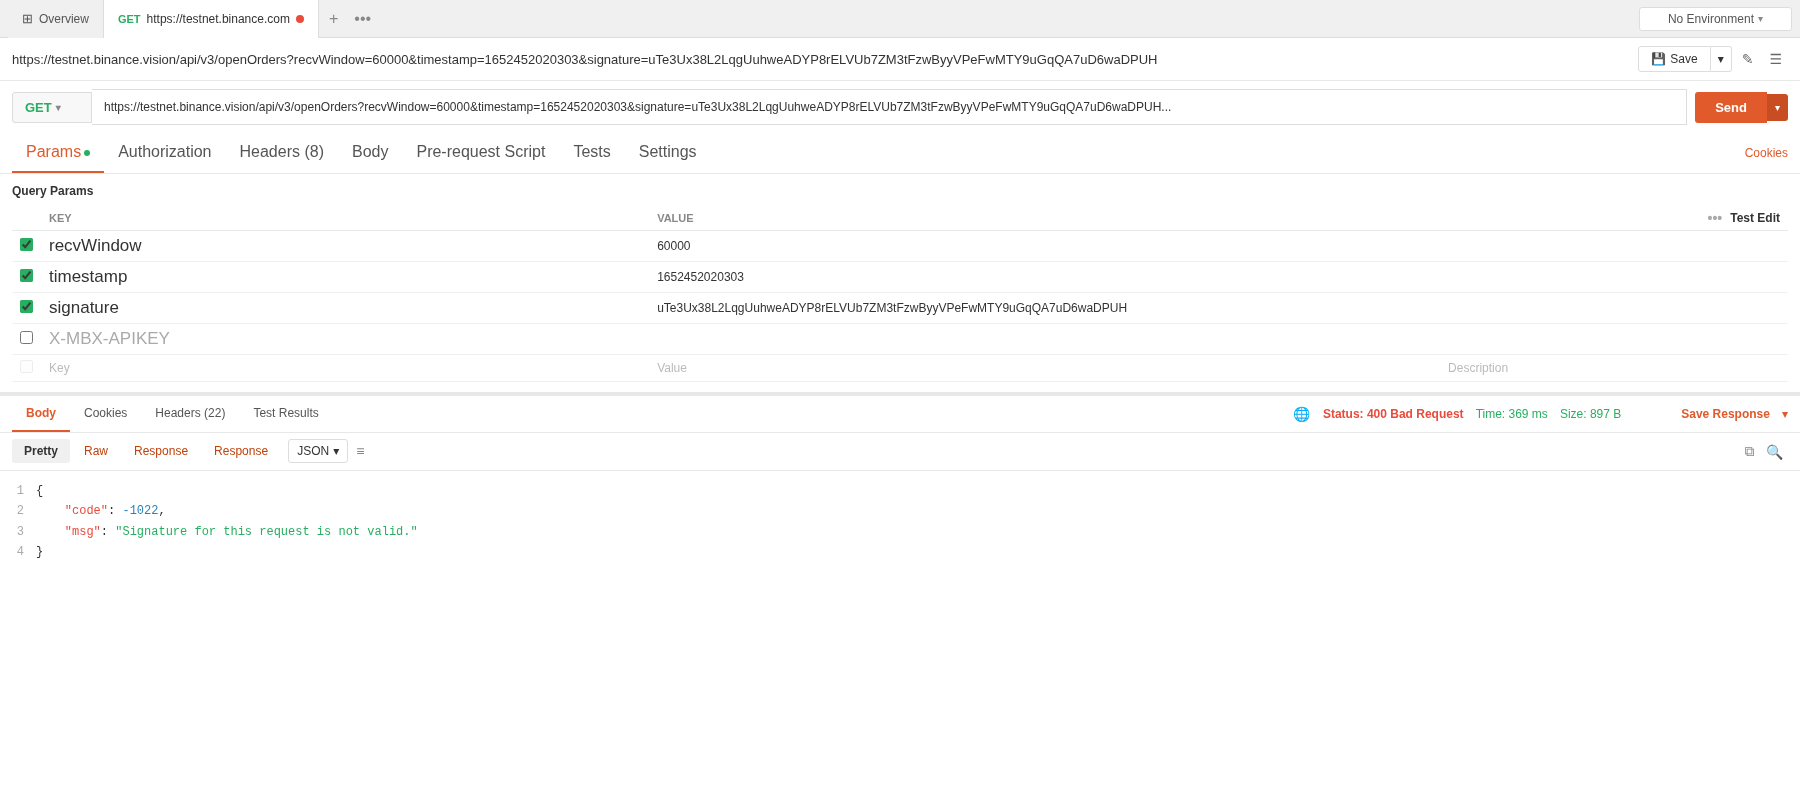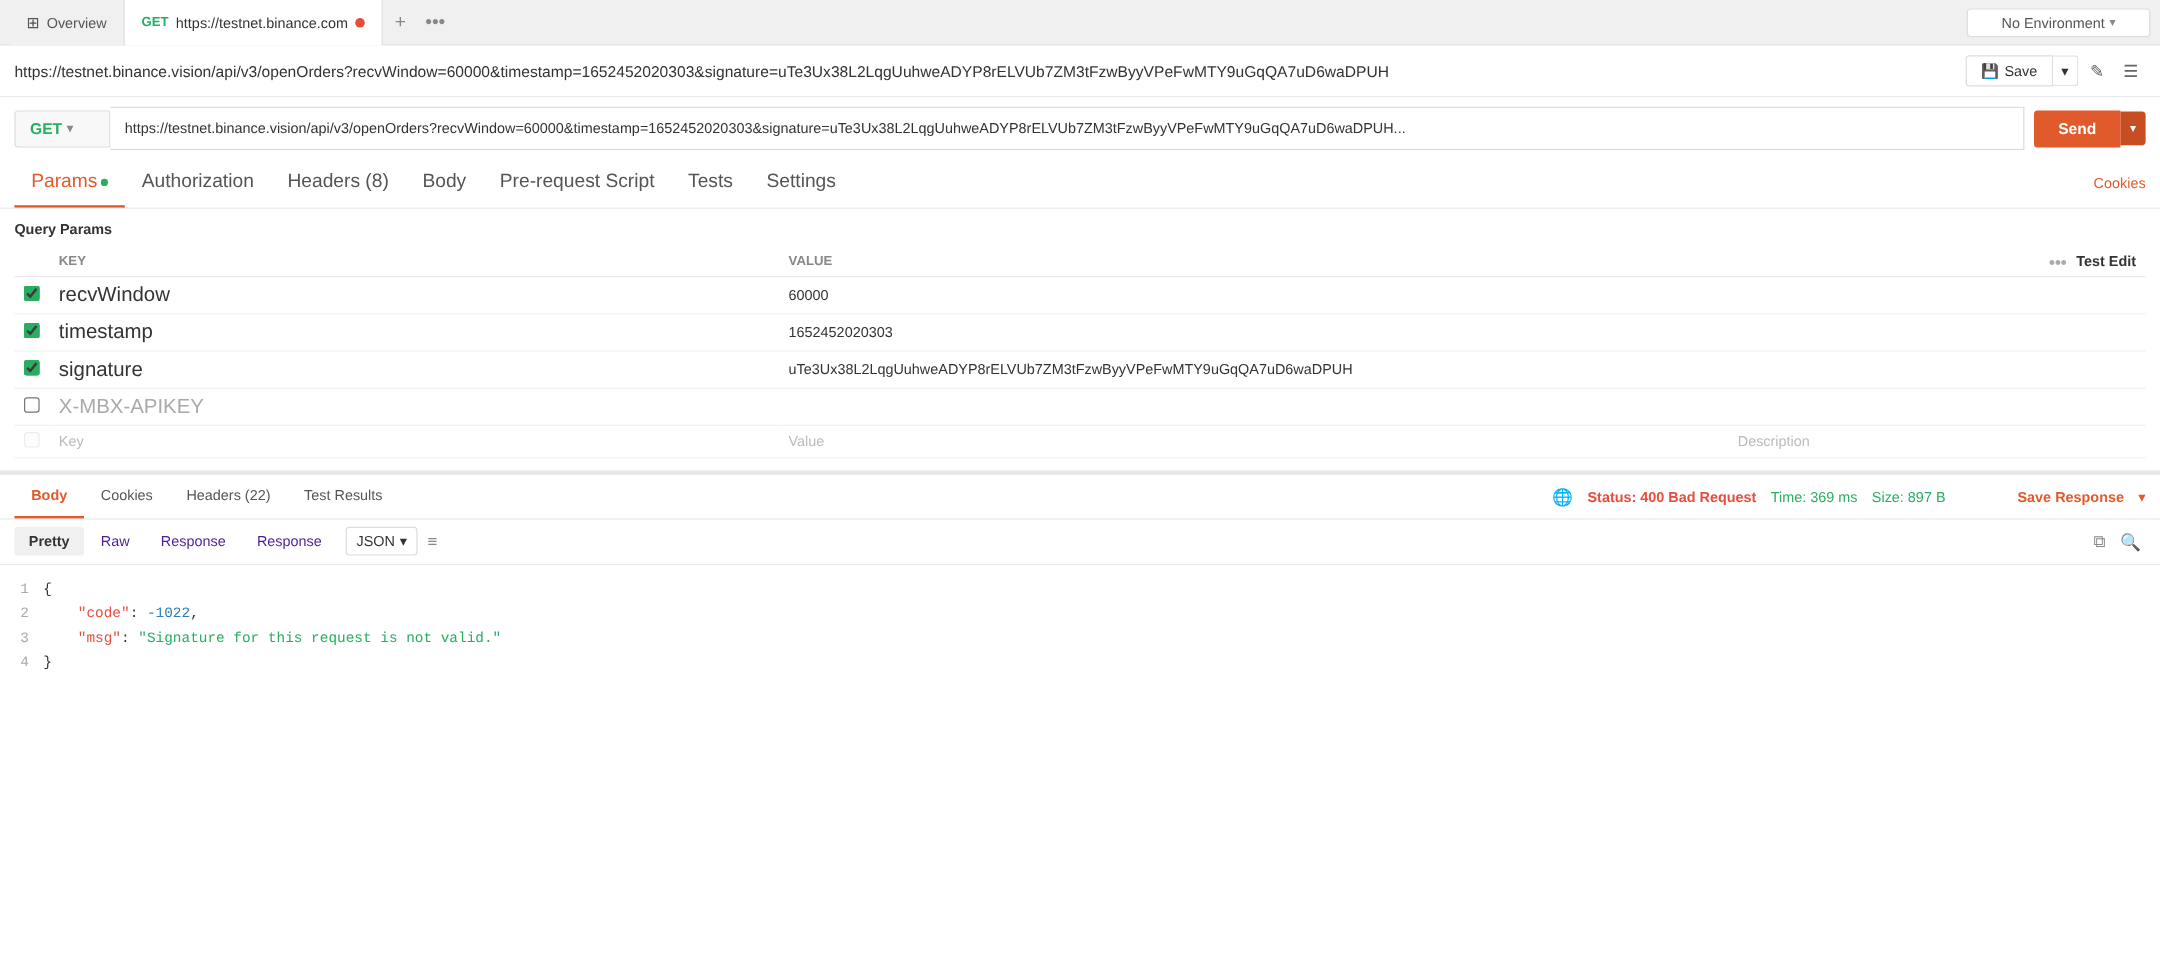--- a/index.html
+++ b/index.html
@@ -93,21 +93,21 @@
     .status-badge { color: #e74c3c; font-weight: 600; }
     .time-badge { color: #27ae60; }
     .size-badge { color: #27ae60; }
     .save-resp-btn { color: #e05a2b; font-weight: 600; cursor: pointer; margin-left: 48px; }
 
     
     .response-subtabs {
       display: flex; align-items: flex-start; padding: 6px 12px; border-bottom: 1px solid #e8e8e8; gap: 2px;
     }
     .sub-tab {
-      padding: 5px 12px; font-size: 12px; cursor: pointer; border-radius: 3px; color: #4c1d95;
+      padding: 5px 12px; font-size: 12px; cursor: pointer; border-radius: 3px; color: #c2410c;
     }
     .sub-tab.active { background: #f0f0f0; color: #333; font-weight: 600; }
     .json-select { display: flex; align-items: center; gap: 4px; border: 1px solid #ddd; border-radius: 3px; padding: 4px 8px; font-size: 12px; color: #333; cursor: pointer; margin-left: 6px; }
     .filter-icon-btn { background: none; border: none; cursor: pointer; color: #888; font-size: 14px; padding: 4px 6px; }
     .resp-icons { margin-left: auto; display: flex; gap: 4px; }
     .resp-icon-btn { background: none; border: none; cursor: pointer; color: #888; font-size: 14px; padding: 4px; }
 
     
     .json-content { padding: 10px 12px; font-family: 'Courier New', monospace; font-size: 12px; line-height: 1.7; background: #fff; }
     .line-numbers { color: #aaa; text-align: right; padding-right: 12px; user-select: none; min-width: 24px; display: inline-block; }

